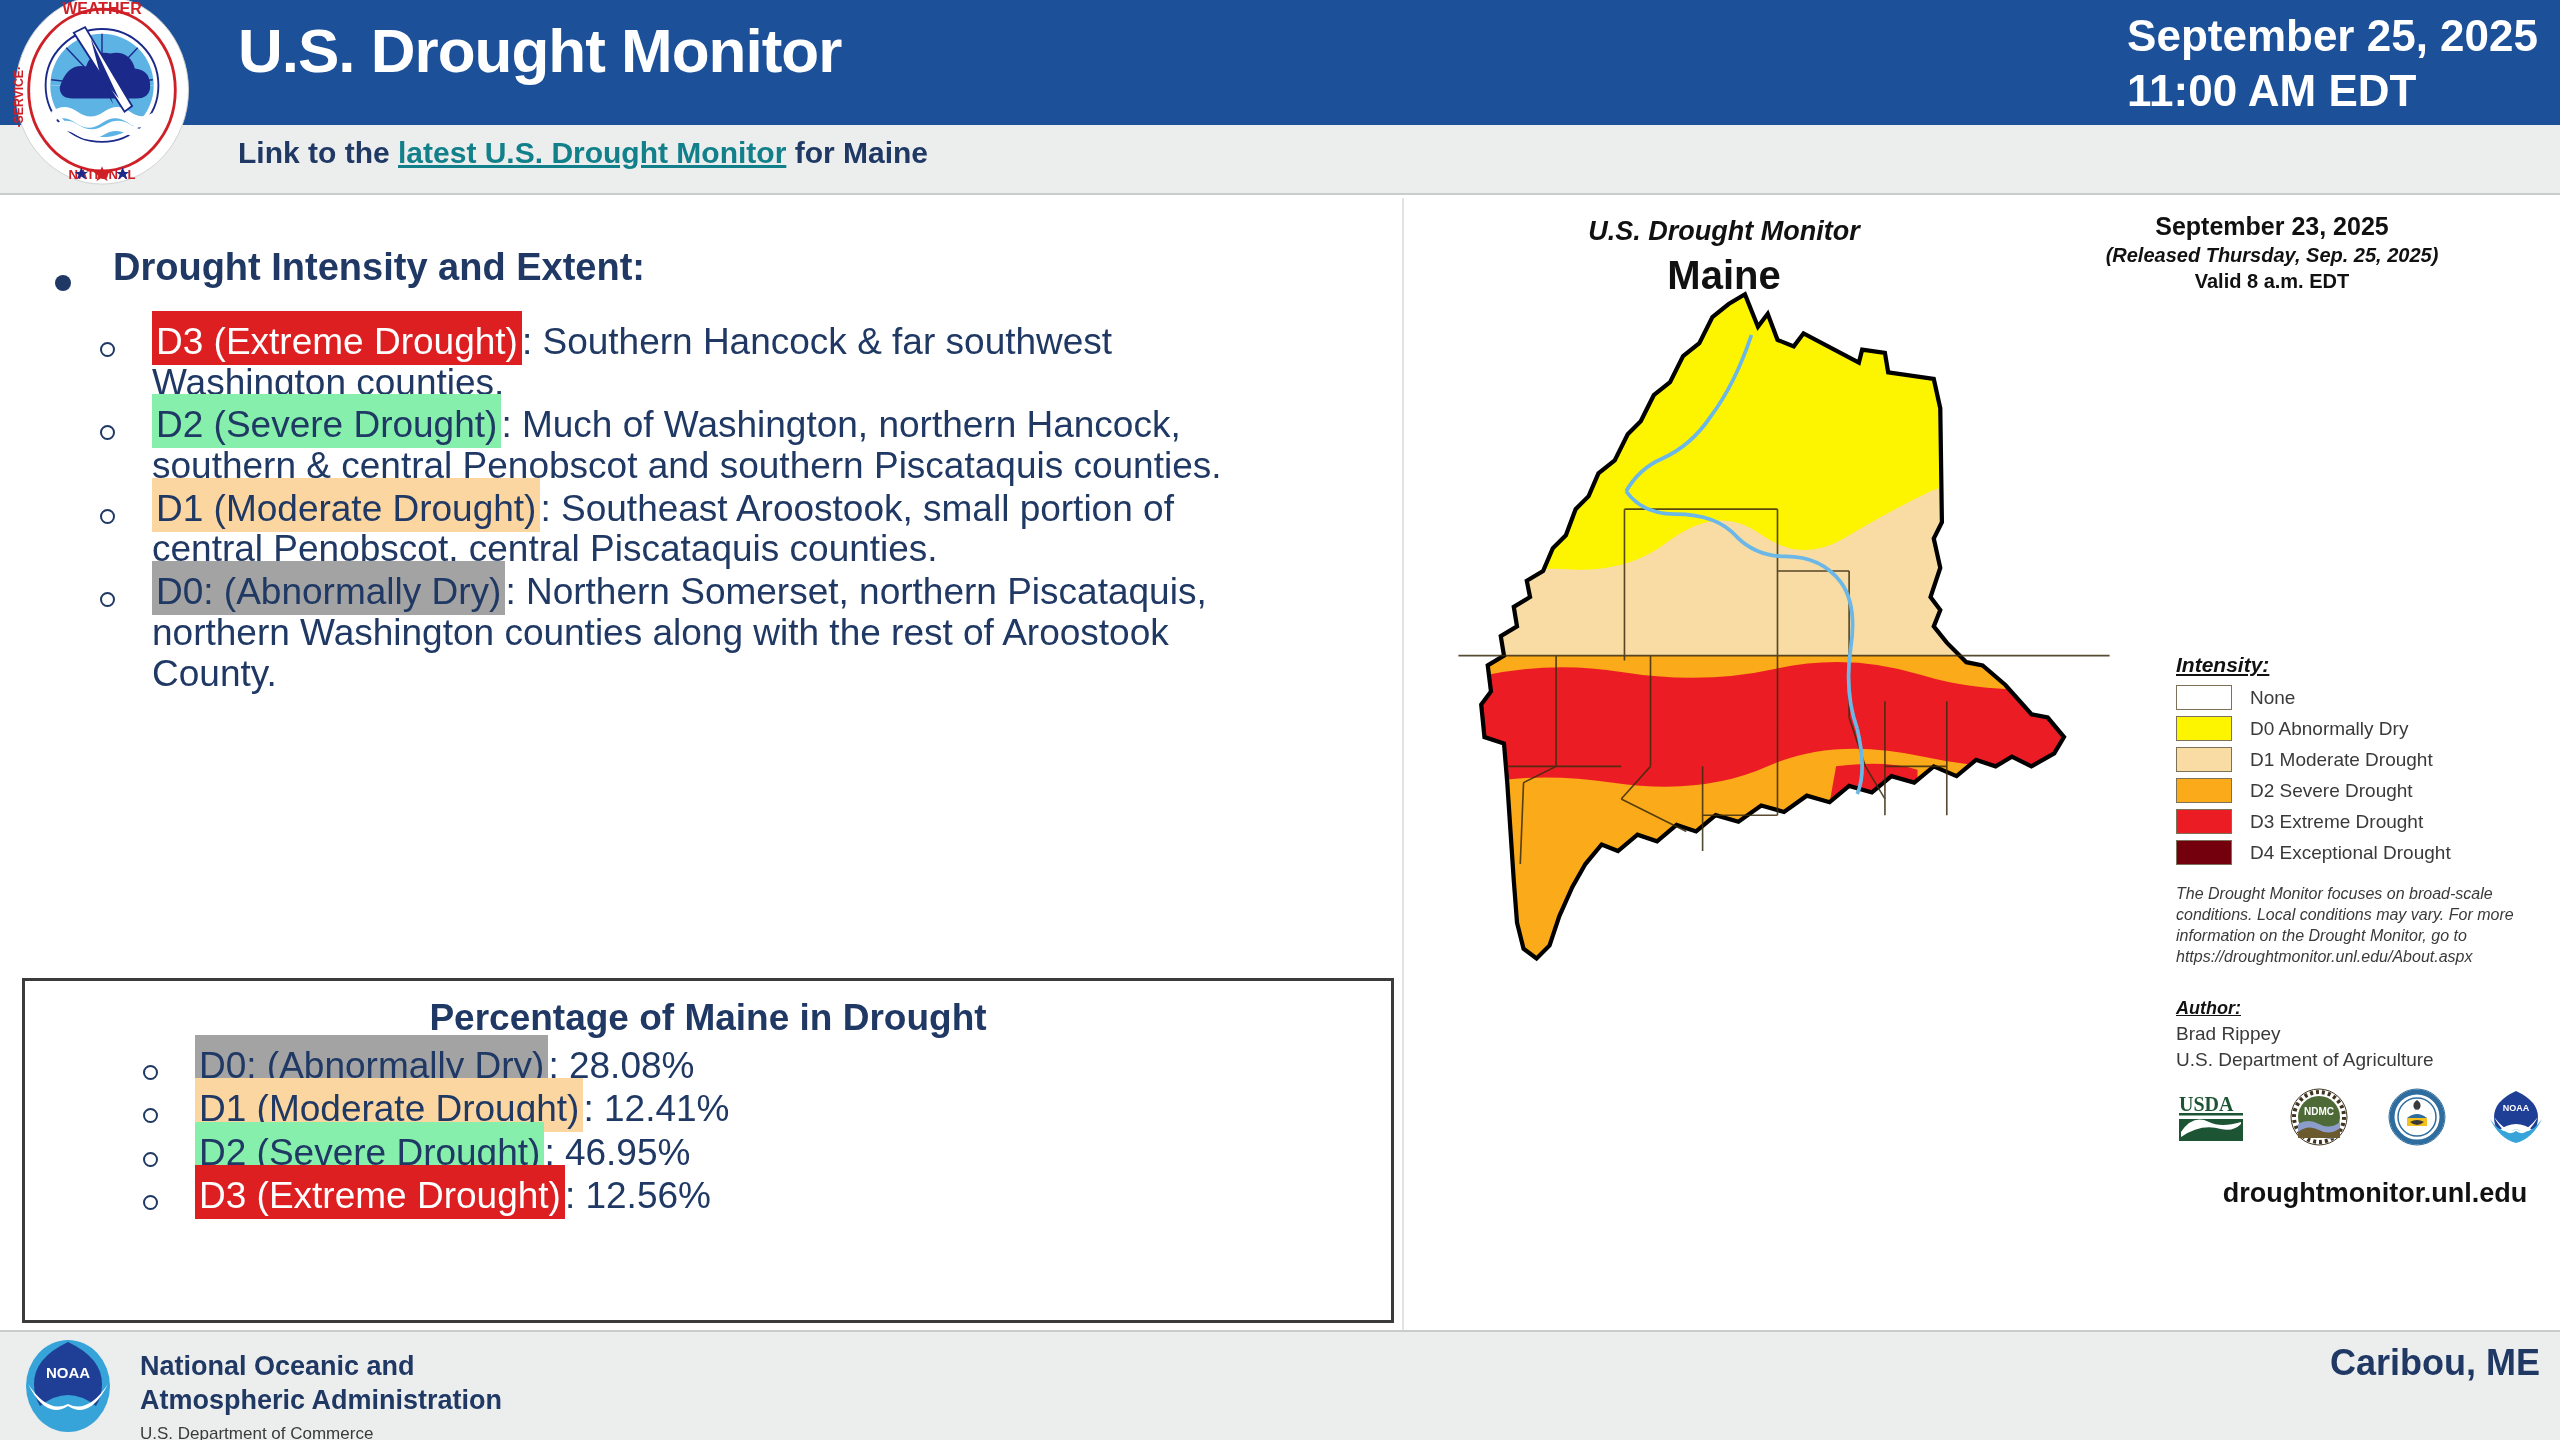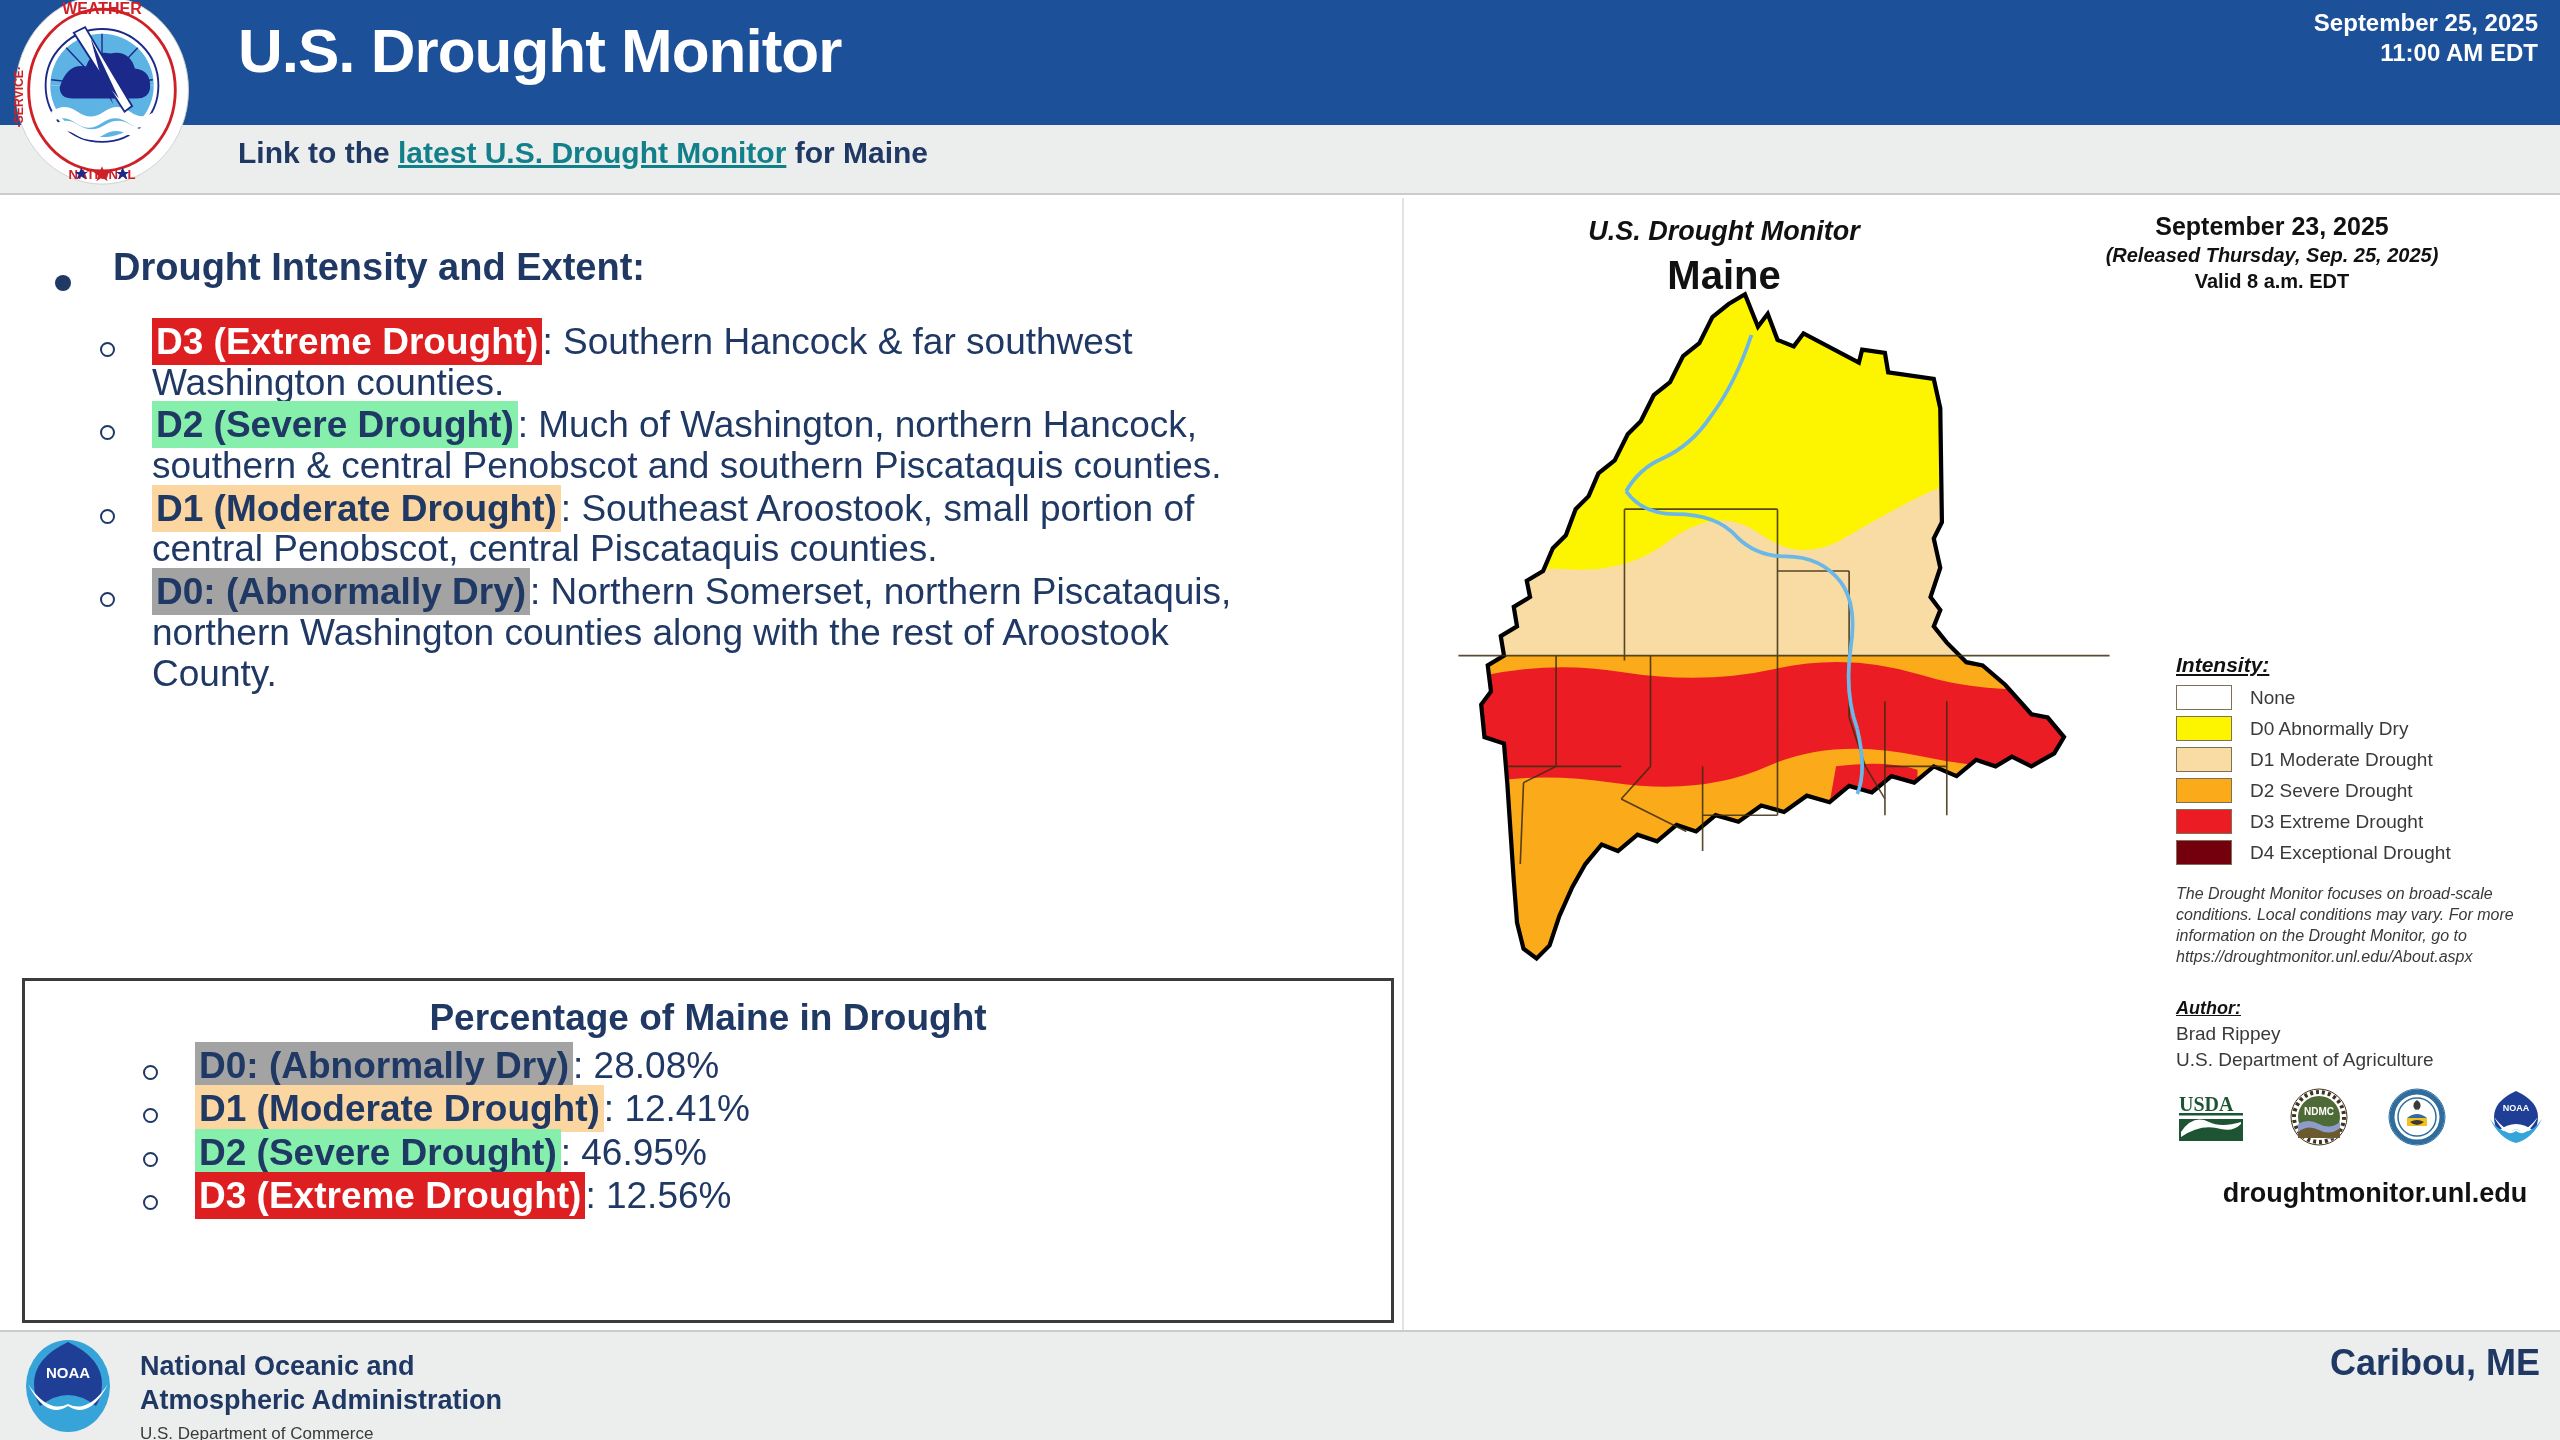--- a/index.html
+++ b/index.html
@@ -16,22 +16,22 @@
     position: absolute; left: 0; top: 0; width: 2560px; height: 125px;
     background: #1c5099;
   }
   .header-title {
     position: absolute; left: 238px; top: 20px;
     font-size: 62px; font-weight: bold; color: #ffffff;
     letter-spacing: -1px; line-height: 1;
   }
   .header-date-wrap {
     position: absolute; right: 22px; top: 8px;
-    text-align: right; color:#ffffff; font-weight: bold;
-    font-size: 24px; line-height: 1.25;
+    text-align: left; color:#ffffff; font-weight: bold;
+    font-size: 44px; line-height: 1.25;
   }
   .subheader-bar {
     position: absolute; left: 0; top: 125px; width: 2560px; height: 70px;
     background: #eceded; border-bottom: 2px solid #c9cbcc;
   }
   .subheader-text {
     position: absolute; left: 238px; top: 136px;
     font-size: 30px; font-weight: bold; color: #1f3864;
   }
   .subheader-text a {
@@ -64,21 +64,21 @@
     width: 24px; margin-top: 20px; flex: 0 0 24px;
   }
   .l2-bullet span {
     display:inline-block; width:15px; height:15px; border-radius:50%;
     border: 2px solid #1f3864; background: transparent;
   }
   .l2-text {
     margin-left: 28px; font-size: 37px; color: #1f3864; line-height: 1.1;
     max-width: 1130px;
   }
-  .hl { padding: 3px 4px 3px 4px; font-weight: bold; }
+  .hl { padding: 10px 4px 3px 4px; font-weight: normal; }
   .hl-d3 { background: #dd1f21; color: #ffffff; }
   .hl-d2 { background: #86efac; color: #1f3864; }
   .hl-d1 { background: #fbd6a0; color: #1f3864; }
   .hl-d0 { background: #a3a3a3; color: #1f3864; }
 
   
   .pct-box {
     position: absolute; left: 22px; top: 978px; width: 1372px; height: 345px;
     border: 3px solid #3b3b3b; background: #ffffff;
   }

